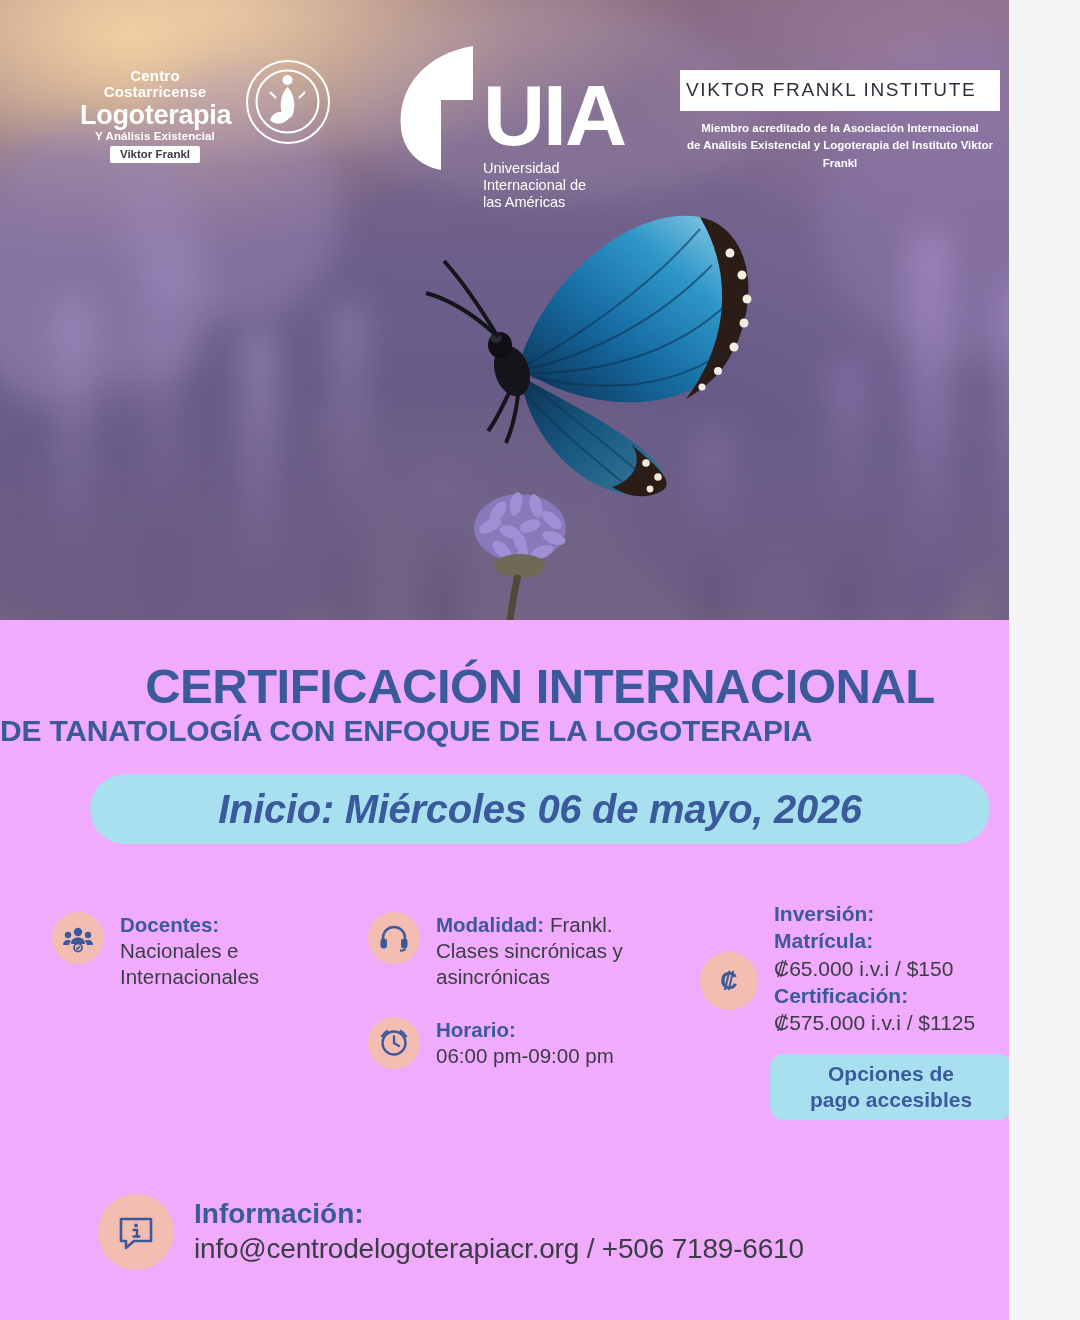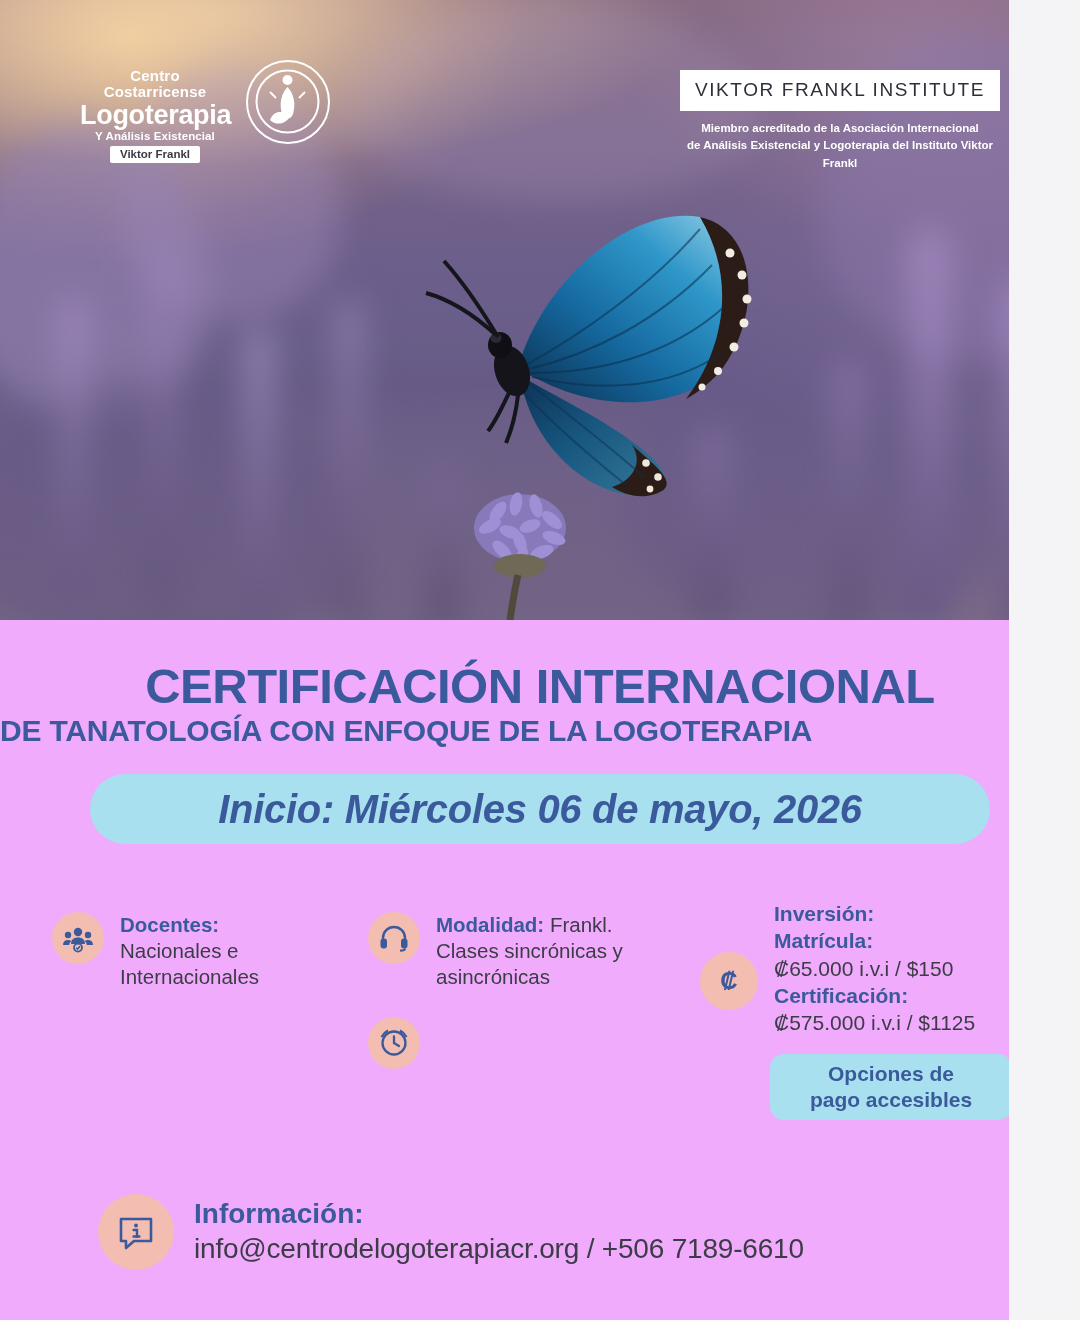--- a/index.html
+++ b/index.html
@@ -88,21 +88,21 @@
   }
   .uia .sub {
     position: absolute; left: 88px; top: 118px;
     color: #fff; font-size: 14.5px; font-weight: 400; line-height: 1.18;
   }
 
   
   .vfi { position: absolute; right: 80px; top: 70px; width: 320px; }
   .vfi .box {
     background: #fff; color: #2f2f3a;
-    text-align: center;
+    text-align: left;
     font-size: 19px; font-weight: 400; letter-spacing: 1.6px;
     padding: 9px 6px 10px;
   }
   .vfi .note {
     margin-top: 9px; text-align: center; color: #fff;
     font-size: 11.5px; font-weight: 700; line-height: 1.5;
   }
 
   
   .bfly { position: absolute; left: 400px; top: 195px; z-index: 5; }
@@ -311,20 +311,31 @@
         <svg width="79" height="79" viewBox="0 0 79 79">
           <circle cx="39.5" cy="39.5" r="31" fill="none" stroke="#fff" stroke-width="2"></circle>
           <circle cx="39.5" cy="18" r="5" fill="#fff"></circle>
           <path d="M39.5 25 C33 32 31 42 34 52 C36 58 43 58 45 52 C48 42 46 32 39.5 25 Z" fill="#fff"></path>
           <path d="M39.5 52 C32 48 25 50 22 58 C28 64 37 62 41 56 Z" fill="#fff"></path>
           <path d="M22 30 L28 36" stroke="#fff" stroke-width="2"></path>
           <path d="M57 30 L51 36" stroke="#fff" stroke-width="2"></path>
         </svg>
       </div>
 
+      <div class="uia">
+        <svg class="leaf" width="96" height="132" viewBox="0 0 96 132">
+          <path d="M78 4 C30 12 2 46 6 86 C8 108 24 124 46 128 L46 58 L78 58 Z" fill="#fff"></path>
+        </svg>
+        <div class="word">UIA</div>
+        <div class="sub">
+          <div>Universidad</div>
+          <div>Internacional de</div>
+          <div>las Américas</div>
+        </div>
+      </div>
 
       <div class="vfi">
         <div class="box">VIKTOR FRANKL INSTITUTE</div>
         <div class="note">
           <div>Miembro acreditado de la Asociación Internacional</div>
           <div>de Análisis Existencial y Logoterapia del Instituto Viktor Frankl</div>
         </div>
       </div>
 
     </div>
@@ -387,20 +398,24 @@
 
         <div class="feat" style="margin-top:26px;">
           <div class="icon-circle">
             <svg width="30" height="30" viewBox="0 0 30 30">
               <circle cx="15" cy="15" r="11.5" fill="none" stroke="#3b5a9c" stroke-width="2.3"></circle>
               <path d="M15 8.5 V15 L20 18" fill="none" stroke="#3b5a9c" stroke-width="2.3" stroke-linecap="round"></path>
               <path d="M2.5 9 C4 6 6 4 9 2.5" fill="none" stroke="#3b5a9c" stroke-width="2.2"></path>
               <path d="M27.5 9 C26 6 24 4 21 2.5" fill="none" stroke="#3b5a9c" stroke-width="2.2"></path>
             </svg>
           </div>
+          <div class="txt">
+            <b>Horario:</b><br>
+            <span>06:00 pm-09:00 pm</span>
+          </div>
         </div>
 
       </div>
 
       <div class="col c3">
 
         <div class="invest">
           <div class="icon-circle big money-circle">
             <svg width="30" height="30" viewBox="0 0 30 30">
               <text x="15" y="23" text-anchor="middle" font-family="Liberation Sans, sans-serif" font-size="24" font-weight="700" fill="#3b5a9c">₡</text>

